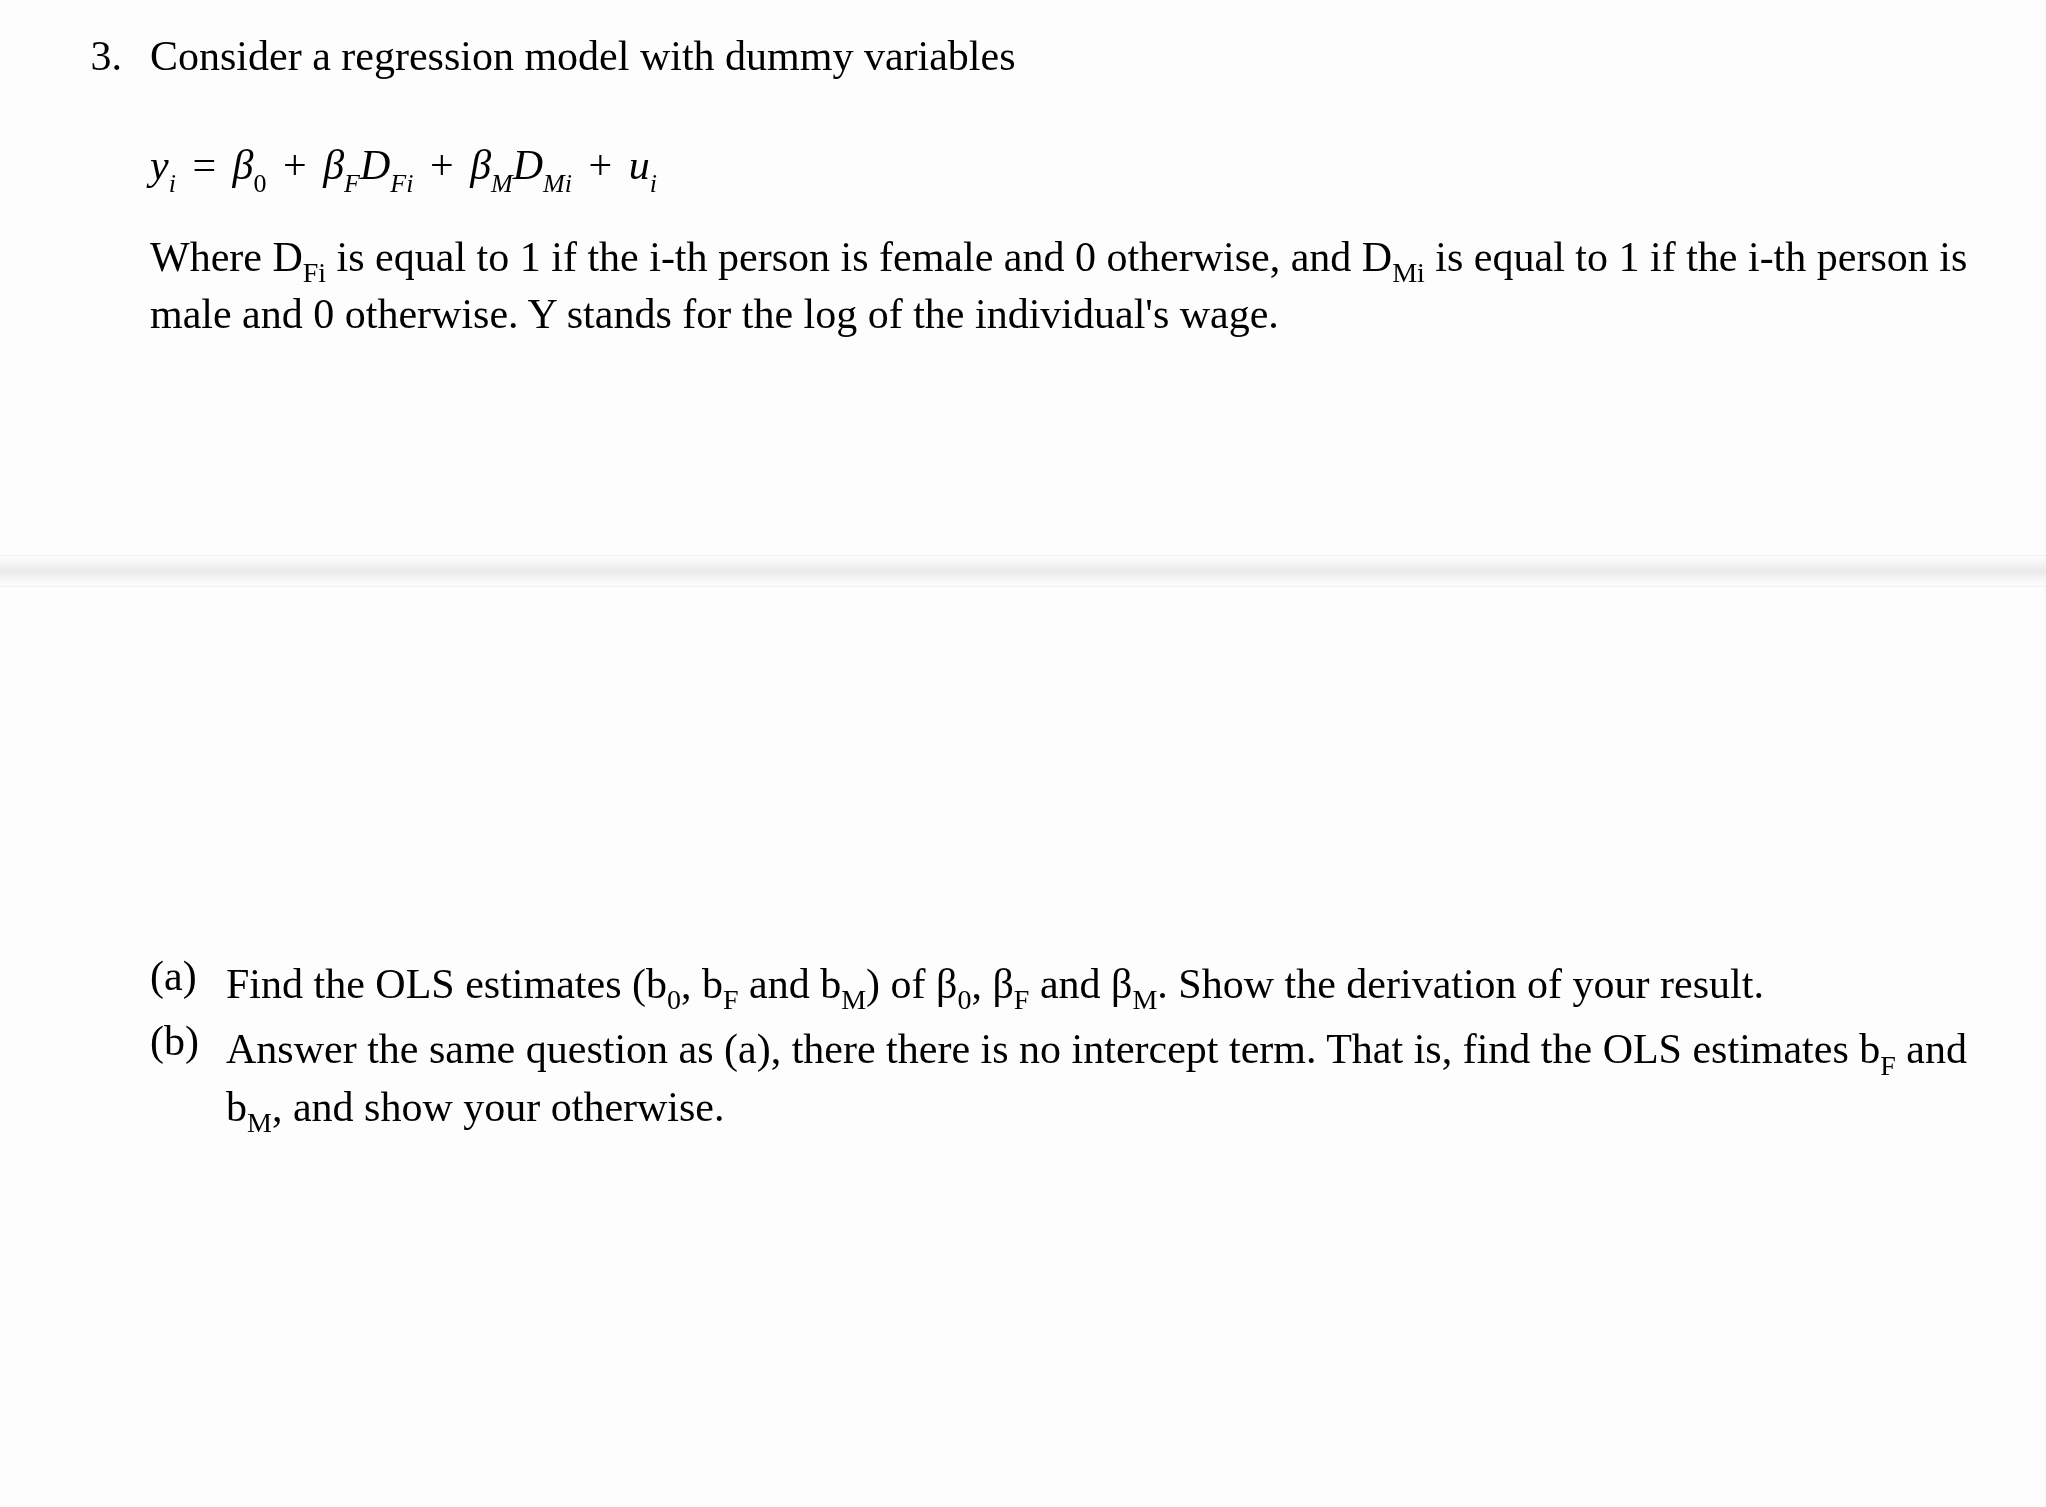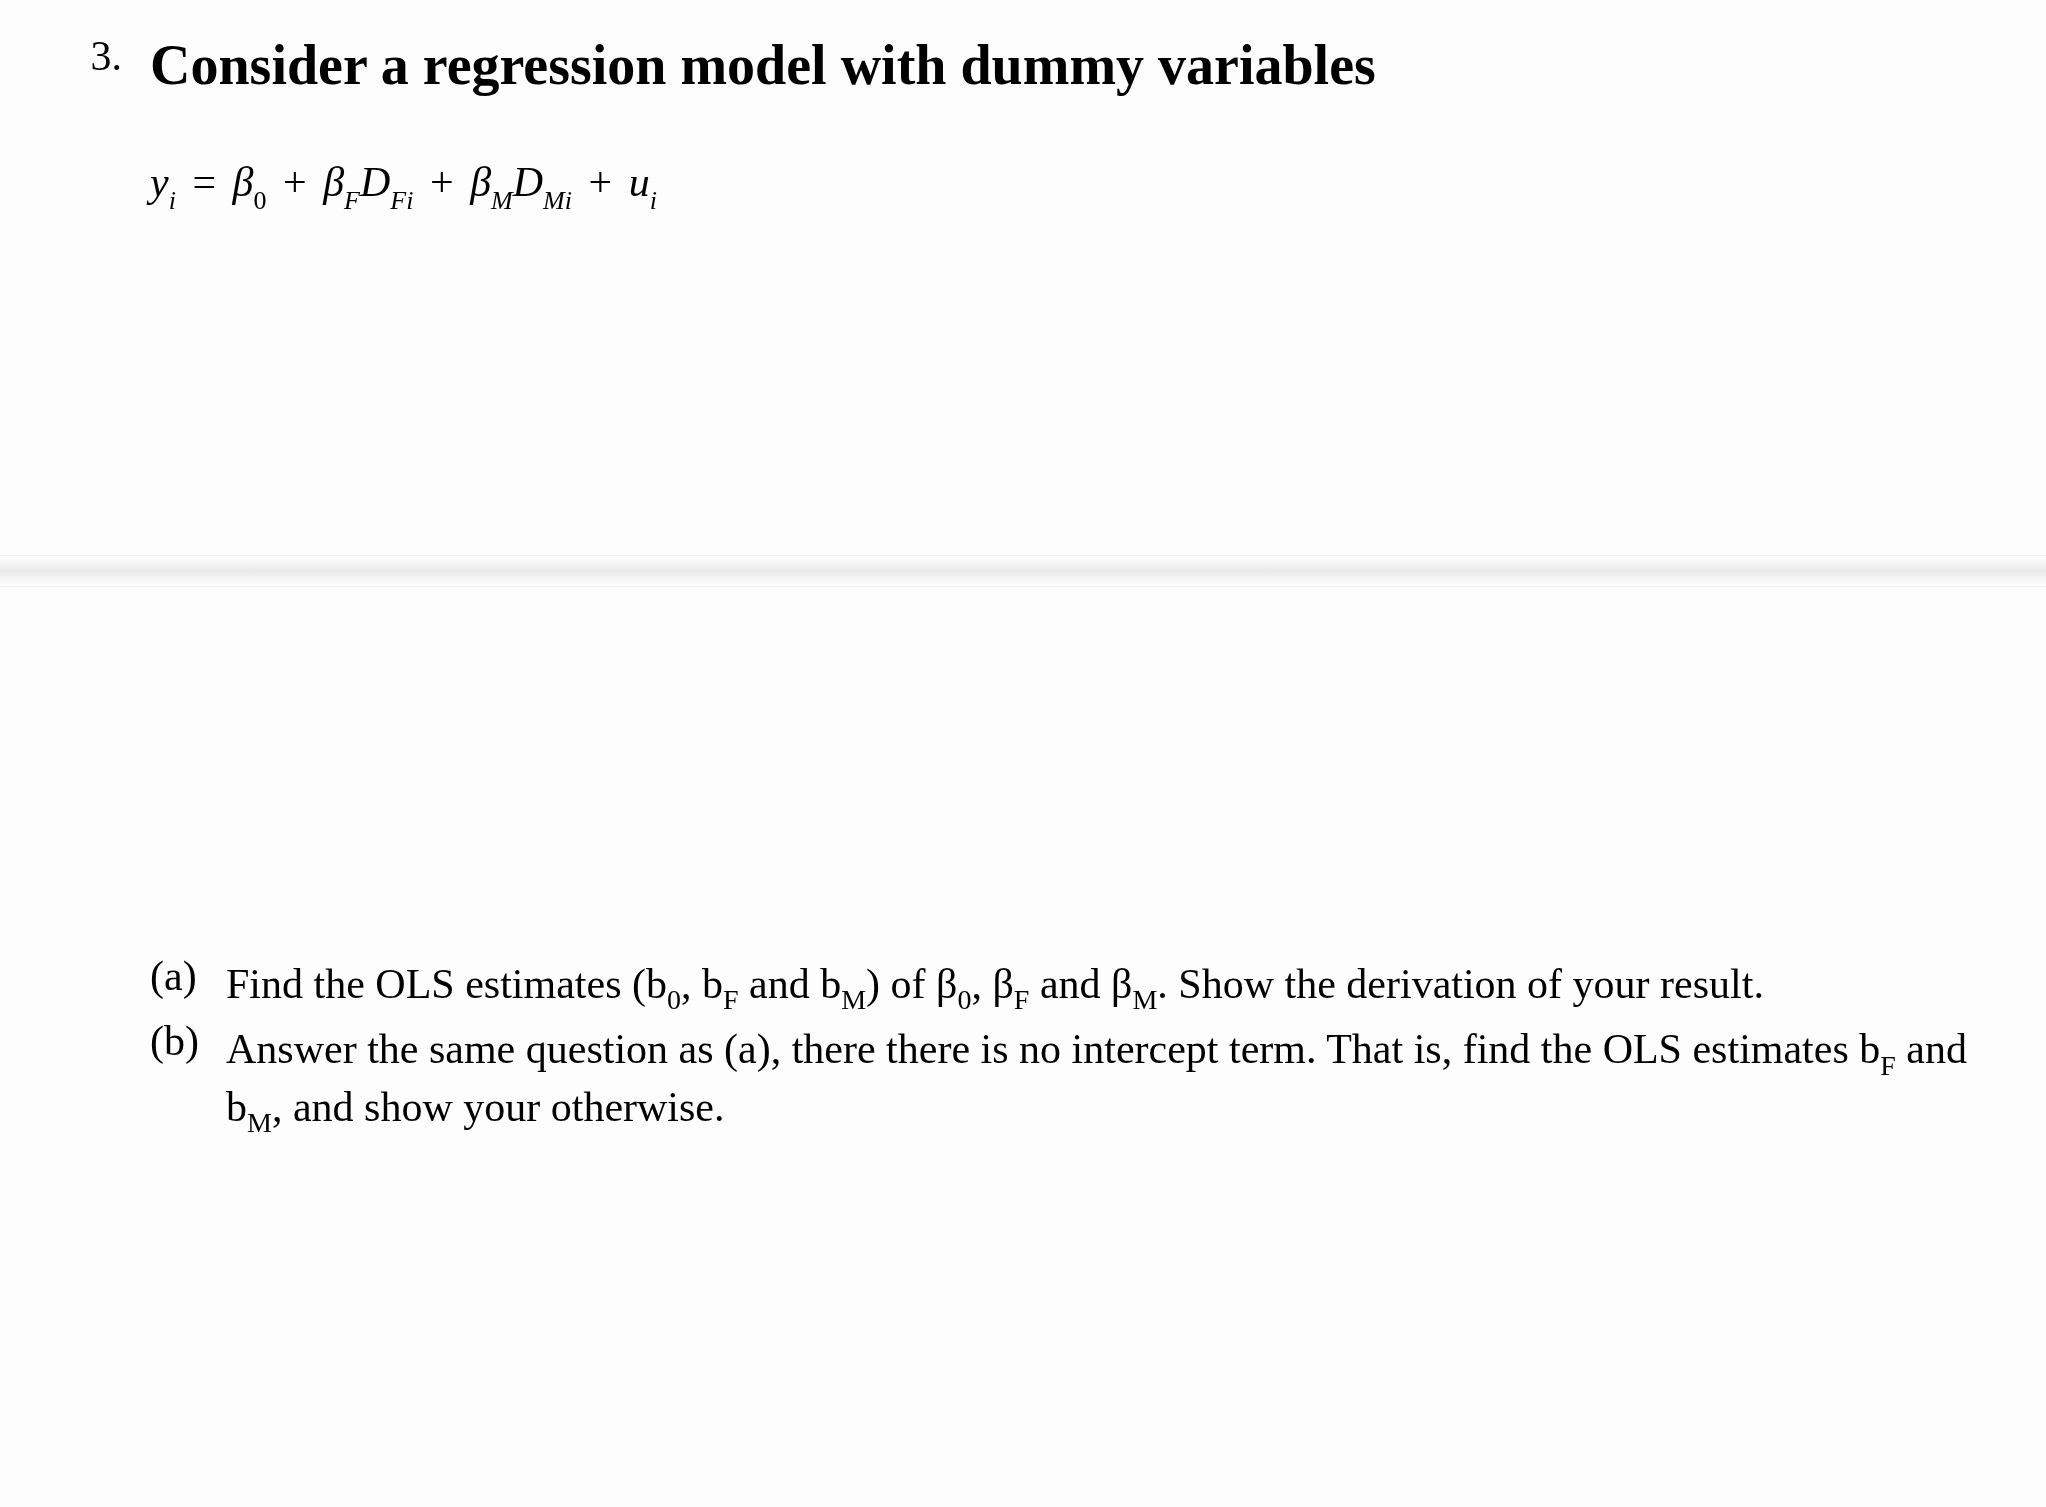--- a/index.html
+++ b/index.html
@@ -36,24 +36,23 @@
   .q-number {
     font-size: 42px;
     line-height: 1.25;
     width: 90px;
     flex: 0 0 90px;
     text-align: right;
     padding-right: 28px;
     box-sizing: border-box;
   }
   .q-body {
-    font-size: 56px;
+    font-size: 42px;
     line-height: 1.25;
     flex: 1 1 auto;
-    font-weight: bold;
   }
   .equation {
     font-size: 42px;
     font-style: italic;
     margin: 55px 0 34px 90px;
     line-height: 1.3;
   }
   .equation .op {
     font-style: normal;
     padding: 0 6px;
@@ -128,20 +127,23 @@
       <span class="op">=</span>
       <span>β</span><span class="sub"><span class="num">0</span></span>
       <span class="op">+</span>
       <span>β</span><span class="sub">F</span><span>D</span><span class="sub">Fi</span>
       <span class="op">+</span>
       <span>β</span><span class="sub">M</span><span>D</span><span class="sub">Mi</span>
       <span class="op">+</span>
       <span>u</span><span class="sub">i</span>
     </div>
 
+    <div class="para">
+      <span>Where D</span><span class="subsc">Fi</span><span> is equal to 1 if the i-th person is female and 0 otherwise, and D</span><span class="subsc">Mi</span><span> is equal to 1 if the i-th person is male and 0 otherwise. Y stands for the log of the individual's wage.</span>
+    </div>
 
   </div>
 
   <div class="divider"></div>
 
   <div class="content-bottom">
 
     <div class="subq">
       <div class="subq-label">(a)</div>
       <div class="subq-text">

